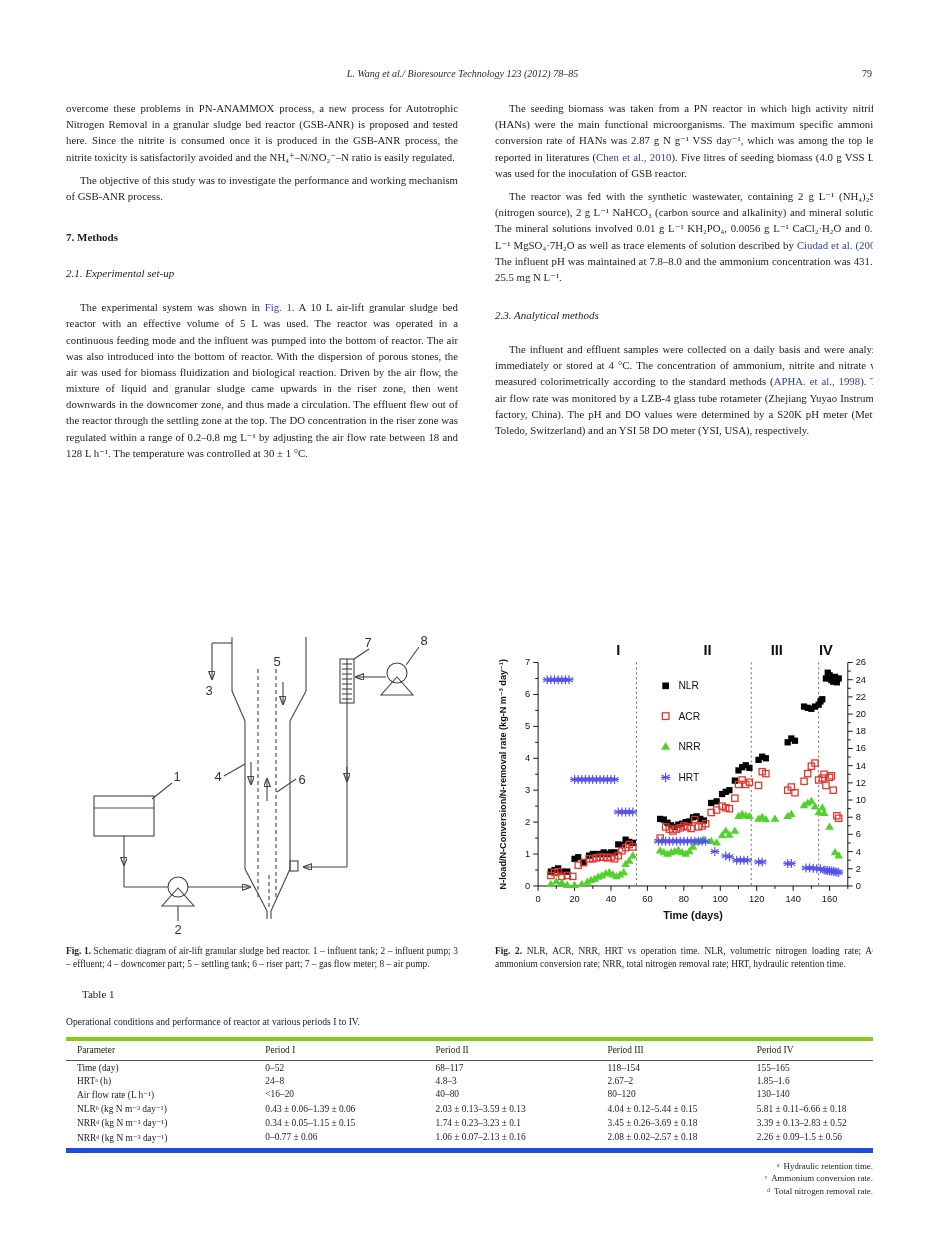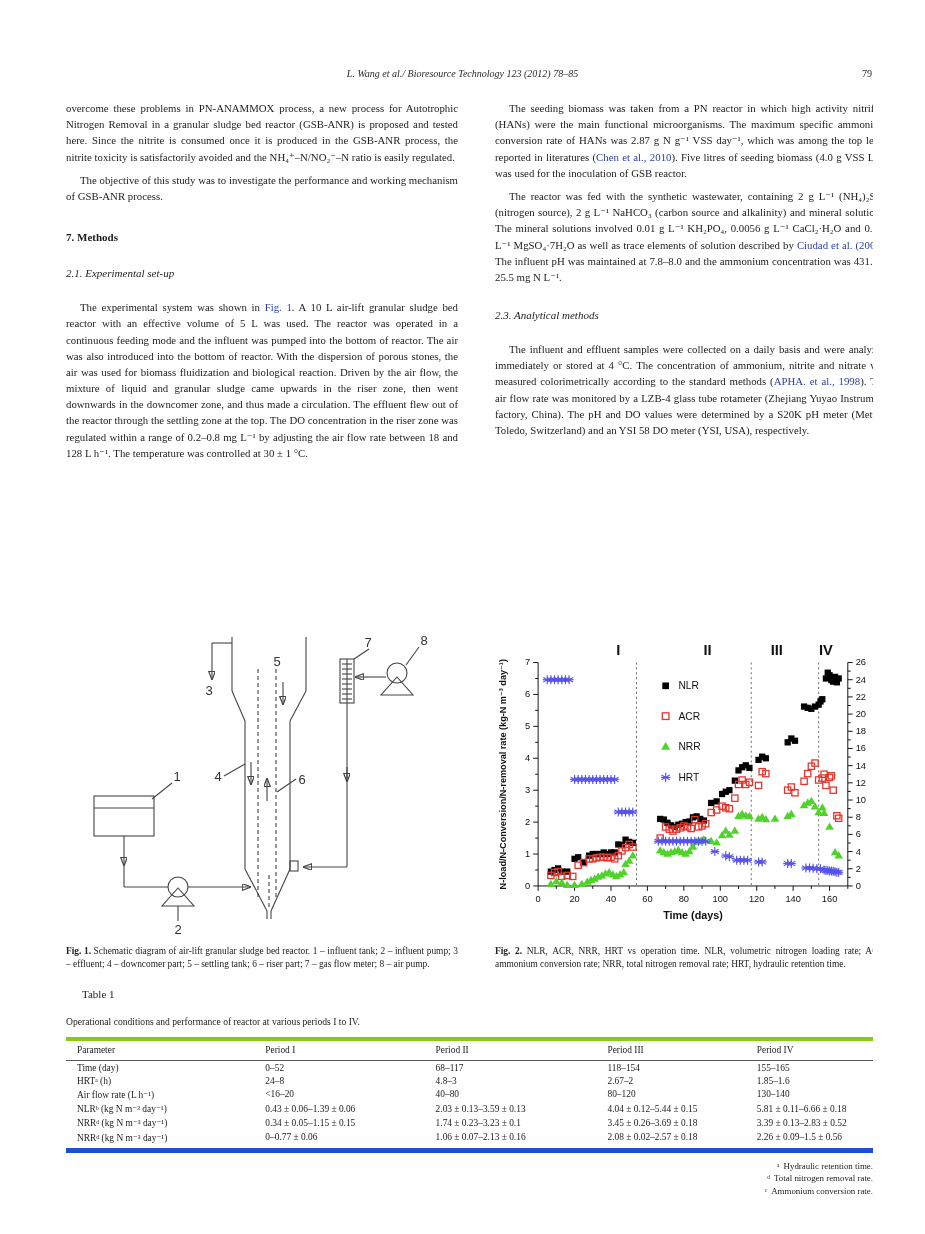--- a/index.html
+++ b/index.html
@@ -771,18 +771,18 @@
             <td class="c0">NRRᵈ (kg N m⁻³ day⁻¹)</td>
             <td>0–0.77 ± 0.06</td>
             <td>1.06 ± 0.07–2.13 ± 0.16</td>
             <td>2.08 ± 0.02–2.57 ± 0.18</td>
             <td>2.26 ± 0.09–1.5 ± 0.56</td>
           </tr>
         </tbody>
     </table>
     <div class="footnotes" id="t1-footnotes">
         <span class="fn"><span class="mark">ᵃ</span><span>Hydraulic retention time.</span></span>
+        <span class="fn"><span class="mark">ᶜ</span><span>Ammonium conversion rate.</span></span>
         <span class="fn"><span class="mark">ᵈ</span><span>Total nitrogen removal rate.</span></span>
-        <span class="fn"><span class="mark">ᶜ</span><span>Ammonium conversion rate.</span></span>
       </div>
   </div>
 
 </div>
 
 </body></html>

